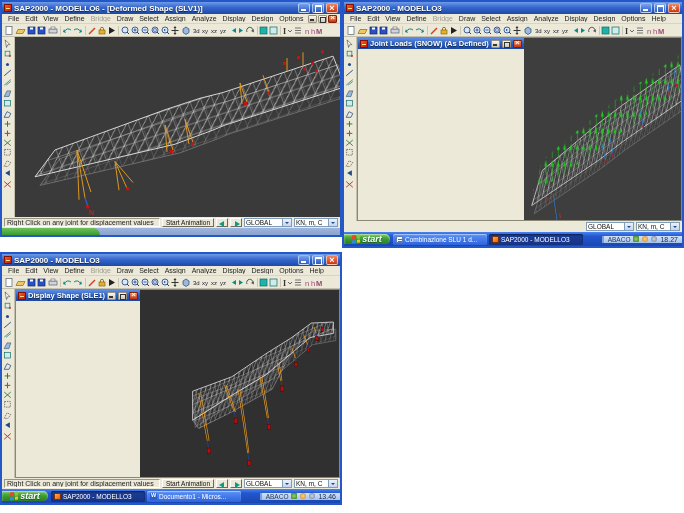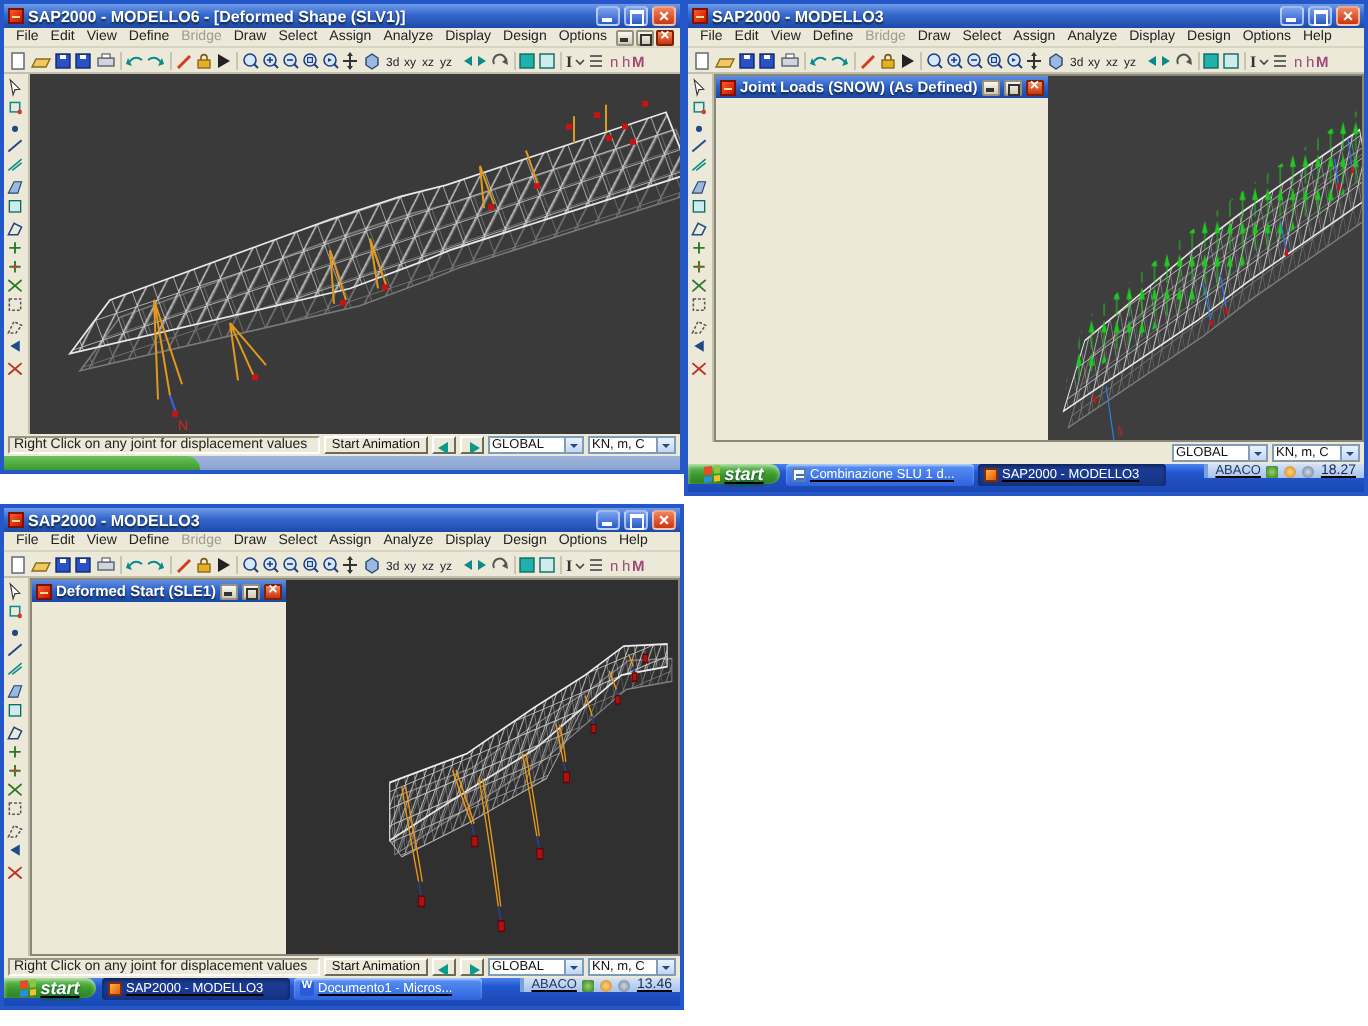--- a/index.html
+++ b/index.html
@@ -55,21 +55,21 @@
   .arrbtn { width: 12px; height: 9px; border: 1px solid; border-color: #fff #6f6a58 #6f6a58 #fff; background: #ece9d8; position: relative; }
   .arrbtn::after { content: ""; position: absolute; top: 1.5px; border-style: solid; }
   .arr-left::after { left: 2px; border-width: 3px 5px 3px 0; border-color: transparent #0a9a8a transparent transparent; }
   .arr-right::after { left: 4px; border-width: 3px 0 3px 5px; border-color: transparent transparent transparent #0a9a8a; }
   .combo { height: 9px; background: #fff; border: 1px solid #7f9db9; display: flex; align-items: stretch; }
   .combo-coord { width: 48px; } .combo-units { width: 44px; }
   .combo .val { flex: 1; font-size: 6.5px; line-height: 7px; padding: 0 1px; color: #111; white-space: nowrap; overflow: hidden; }
   .combo .dd { width: 9px; flex: 0 0 9px; background: linear-gradient(#eaf2fd,#c4d6f2); border-left: 1px solid #7f9db9; position: relative; }
   .combo .dd::after { content: ""; position: absolute; left: 2px; top: 3px; border: 2.5px solid transparent; border-top-color: #204a87; }
 
-  .taskbar { height: 14px; flex: 0 0 14px; background: linear-gradient(180deg,#4a84f0 0%,#2257cf 30%,#1a47b2 100%); display: flex; align-items: flex-start; gap: 3px; overflow: hidden; text-decoration: underline; }
+  .taskbar { height: 14px; flex: 0 0 14px; background: linear-gradient(180deg,#4a84f0 0%,#2257cf 30%,#1a47b2 100%); display: flex; align-items: center; gap: 3px; overflow: hidden; }
   .start-btn { width: 46px; flex: 0 0 46px; background: linear-gradient(180deg,#6cc25a 0%,#3a9a2e 55%,#2c7e22 100%); border-radius: 0 9px 9px 0; display: flex; align-items: center; justify-content: center; gap: 2px; color: #fff; font-weight: bold; font-style: italic; font-size: 9px; text-shadow: 0 1px 1px #153; box-shadow: inset 0 1px 2px rgba(255,255,255,.6); }
   .flag { width: 8px; height: 8px; display: grid; grid-template: 1fr 1fr / 1fr 1fr; gap: 1px; transform: skewY(-8deg); }
   .flag i { display: block; }
   .flag i:nth-child(1){background:#e84a28;} .flag i:nth-child(2){background:#8cc63e;}
   .flag i:nth-child(3){background:#2a8de0;} .flag i:nth-child(4){background:#f5c028;}
   .task-items { display: flex; gap: 2px; align-items: center; flex: 1; min-width: 0; }
   .task-item { height: 11px; width: 94px; flex: 0 0 94px; border-radius: 2px; background: linear-gradient(#5a92f4,#2f63dc); box-shadow: inset 0 1px 1px rgba(255,255,255,.5); display: flex; align-items: center; gap: 2px; padding: 0 3px; color: #fff; font-size: 6.5px; overflow: hidden; }
   .task-item[data-active="true"] { background: linear-gradient(#1c3f9a,#163384); box-shadow: inset 0 1px 2px rgba(0,0,0,.5); }
   .tb-label { white-space: nowrap; overflow: hidden; }
   .tb-ico { width: 7px; height: 7px; flex: 0 0 7px; border-radius: 1px; position: relative; }
@@ -504,21 +504,21 @@
     </div>
     <div class="winbody">
       <div class="side-toolbar">
         <svg viewBox="0 0 11 180" height="170">
             <use href="#tb-side"></use>
           </svg>
       </div>
       <div class="client">
         <div class="childbar">
           <span class="app-icon"></span>
-          <span class="title-text">Deformed Start (SLE1)</span>
+          <span class="title-text">Display Shape (SLE1)</span>
           <span class="cbtn cbtn-min"></span>
           <span class="cbtn cbtn-max"></span>
           <span class="cbtn cbtn-close"></span>
         </div>
         <div class="view">
           <svg viewBox="0 0 325 181" preserveAspectRatio="none">
             <path d="M86 98 L150 84 L205 62 L248 46 L280 32 L316 31 L316 42 L278 46 L246 62 L206 82 L150 102 L86 126 Z" fill="url(#mesh2)" stroke="#cccccc" stroke-width="0.7" transform="translate(4,7)" opacity="0.5"></path>
             <path d="M86 98 L150 84 L205 62 L248 46 L280 32 L316 31 L316 42 L278 46 L246 62 L206 82 L150 102 L86 126 Z" fill="url(#mesh2)" stroke="#ededed" stroke-width="0.9"></path>
             <path d="M86 126 L150 102 L206 82 L246 62 L216 96 L150 118 L96 134 Z" fill="url(#mesh2)" stroke="#d8d8d8" stroke-width="0.6" opacity="0.75"></path>
             <g stroke="#e8971a" stroke-width="1.1" fill="none">

